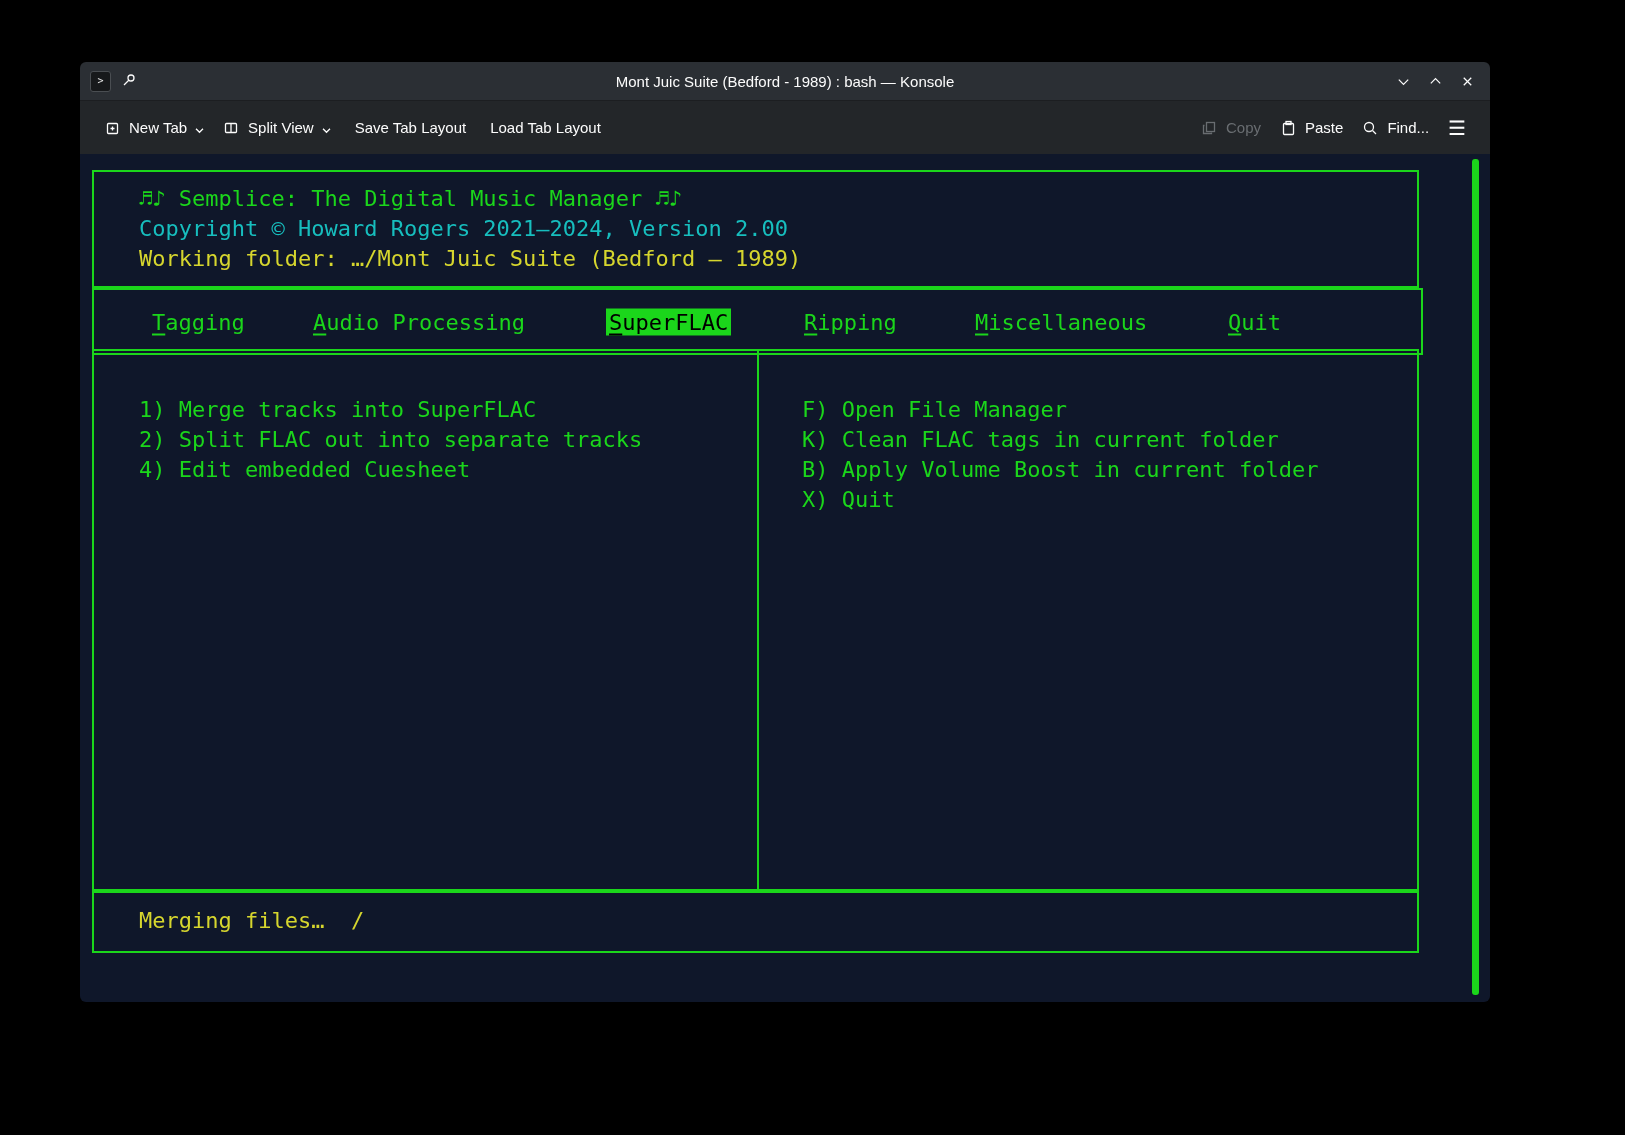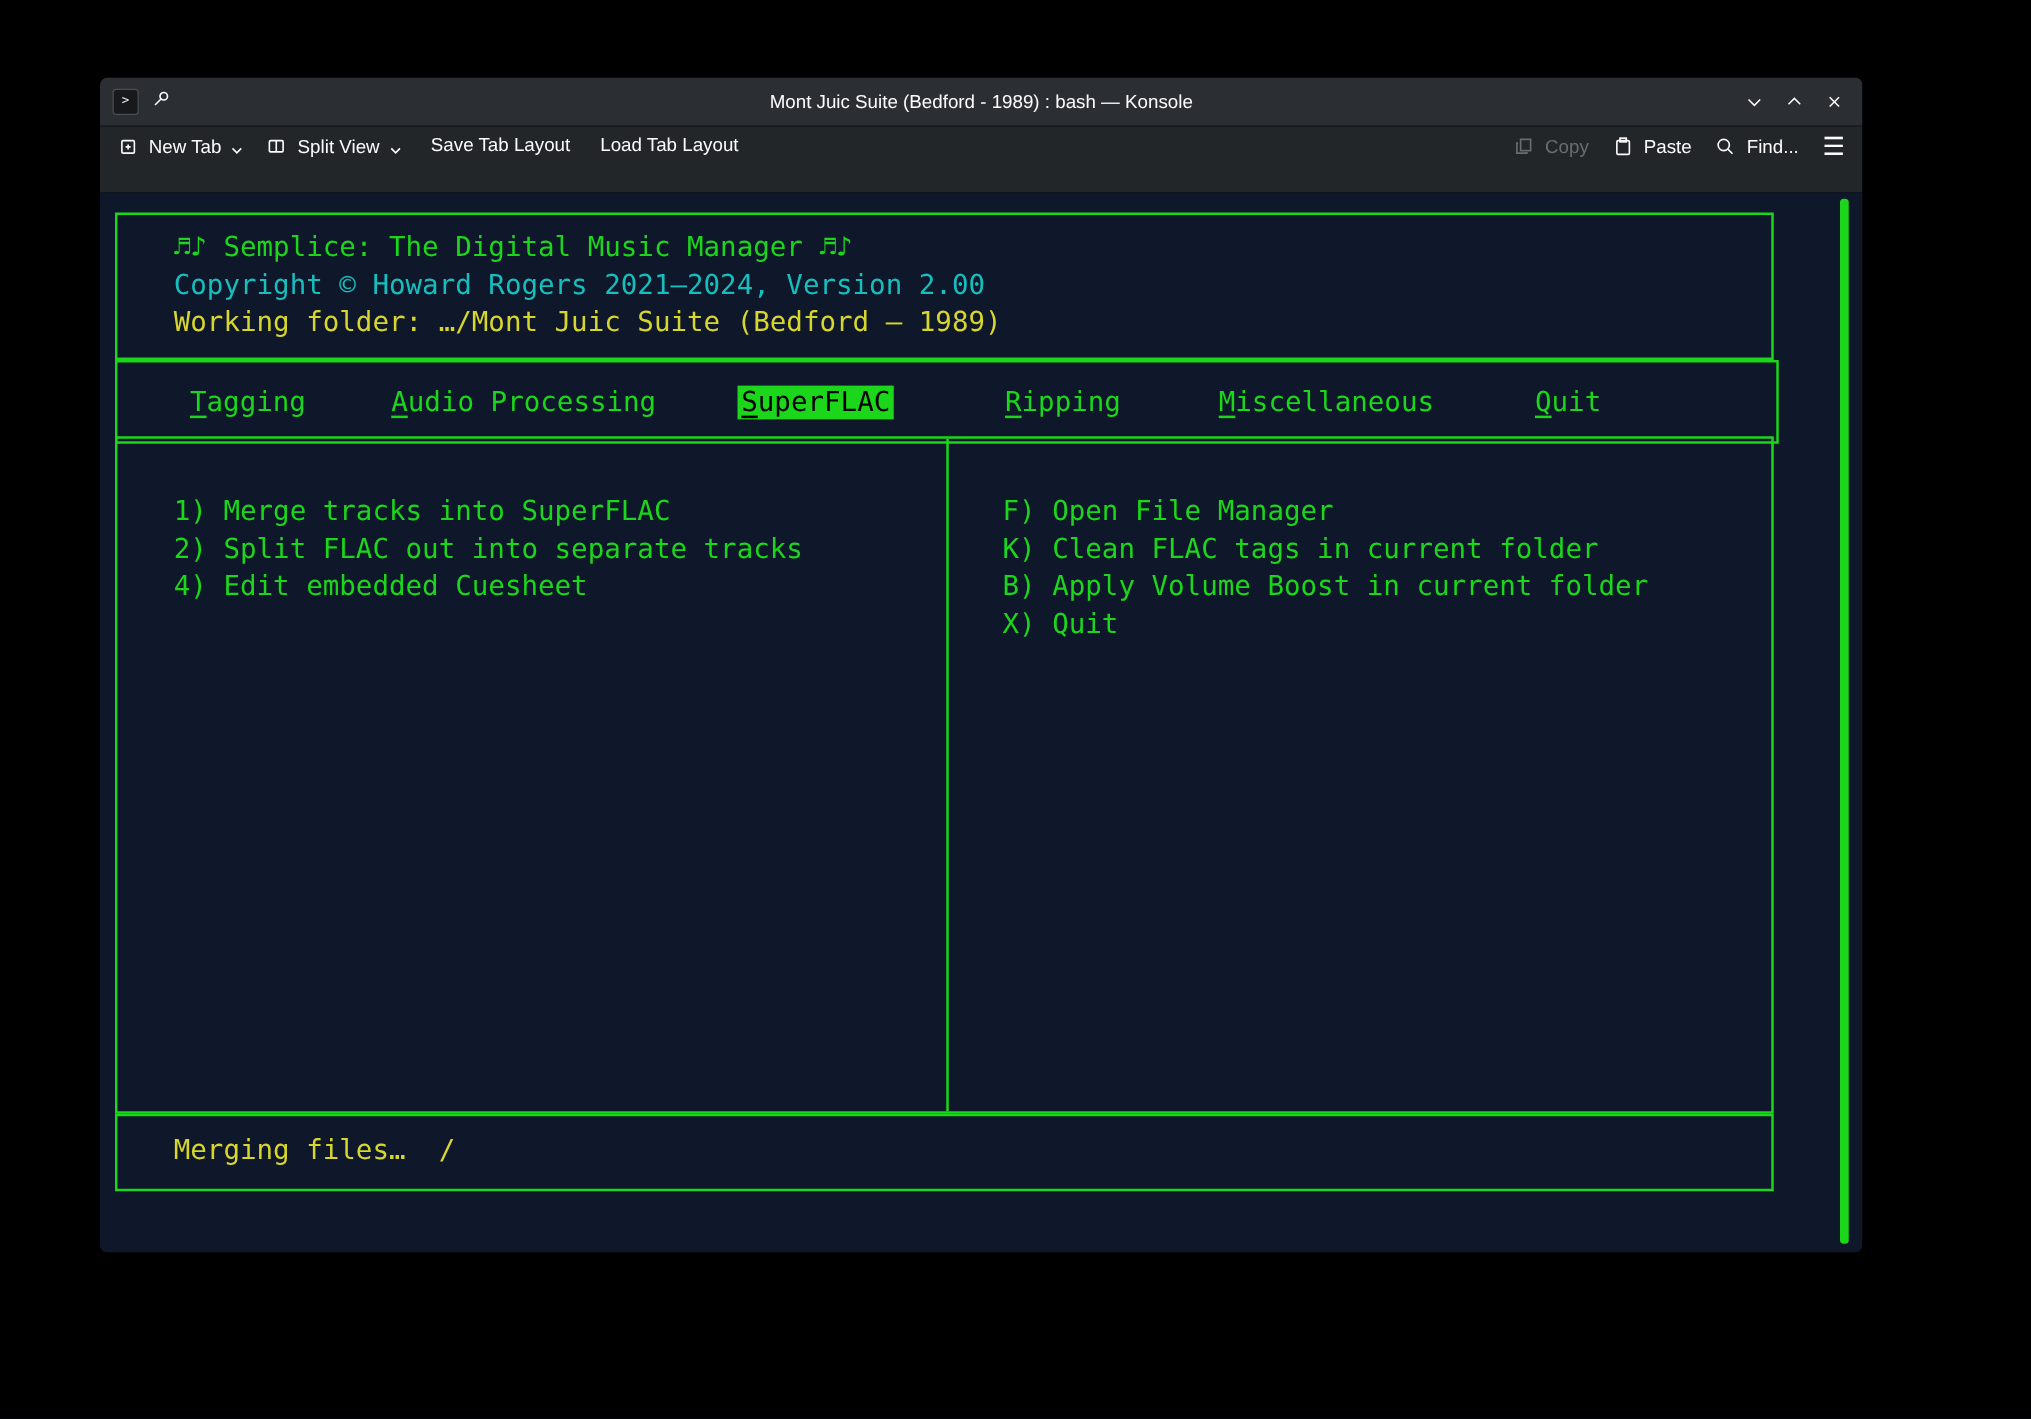--- a/index.html
+++ b/index.html
@@ -28,21 +28,21 @@
     width:19px; height:19px; background:#17191b; border:1px solid #4a4e52; border-radius:3px;
     color:#e8e8e8; font-family:"DejaVu Sans Mono", monospace; font-size:10px; line-height:17px; text-align:center;
   }
   .titlebar-right { position:absolute; right:14px; top:0; height:38px; display:flex; align-items:center; gap:15px; }
   .winbtn { width:17px; height:17px; display:flex; align-items:center; justify-content:center; }
   .winbtn svg { stroke:var(--chrome-text); fill:none; stroke-width:1.3; }
   .pinbtn svg { stroke:var(--chrome-text); fill:none; stroke-width:1.3; }
   
   .toolbar {
     height:53px; background:var(--toolbar-bg);
-    display:flex; align-items:flex-start; padding:0 4px;
+    display:flex; align-items:center; padding:0 14px;
     color:var(--chrome-text); font-size:15px;
   }
   .tool { display:flex; align-items:center; gap:8px; padding:7px 9px; border-radius:3px; white-space:nowrap; }
   .tool svg.ticon { stroke:var(--chrome-text); fill:none; stroke-width:1.3; }
   .tool .caret { stroke:var(--chrome-text); fill:none; stroke-width:1.5; margin-top:6px; }
   .tool.disabled { color:var(--disabled-text); }
   .tool.disabled svg.ticon { stroke:var(--disabled-text); }
   .toolbar .spacer { flex:1; }
   .hamburger { font-size:20px; padding:4px 10px; color:var(--chrome-text); }
   .tool.textonly { margin-left:6px; }
@@ -54,21 +54,21 @@
   .tbox { position:absolute; border:2px solid var(--green); }
   .tline { white-space:pre; line-height:30px; }
   .green { color:var(--green); }
   .cyan { color:var(--cyan); }
   .yellow { color:var(--yellow); }
   .header-box { left:12px; top:16px; width:1327px; height:118px; padding:12px 0 0 45px; box-sizing:border-box; }
   .menu-box { left:12px; top:134px; width:1327px; height:63px; }
   .menu-item { position:absolute; top:50%; transform:translateY(-50%); white-space:pre; cursor:default; }
   .menu-item:nth-child(1){ left:58px; }
   .menu-item:nth-child(2){ left:219px; }
-  .menu-item:nth-child(3){ left:496px; }
+  .menu-item:nth-child(3){ left:512px; }
   .menu-item:nth-child(4){ left:710px; }
   .menu-item:nth-child(5){ left:881px; }
   .menu-item:nth-child(6){ left:1134px; }
   .menu-item .hotkey { text-decoration:underline; text-underline-offset:4px; }
   .menu-item.active { background:var(--green); color:#000; padding:1px 3px; }
   .main-box { left:12px; top:195px; width:1327px; height:542px; display:flex; box-sizing:border-box; }
   .panel { box-sizing:border-box; }
   .panel.left { width:665px; border-right:2px solid var(--green); padding:44px 4px 0 45px; }
   .panel.right { flex:1; padding:44px 0 0 43px; }
   .status-box { left:12px; top:737px; width:1327px; height:62px; padding:13px 0 0 45px; box-sizing:border-box; }

